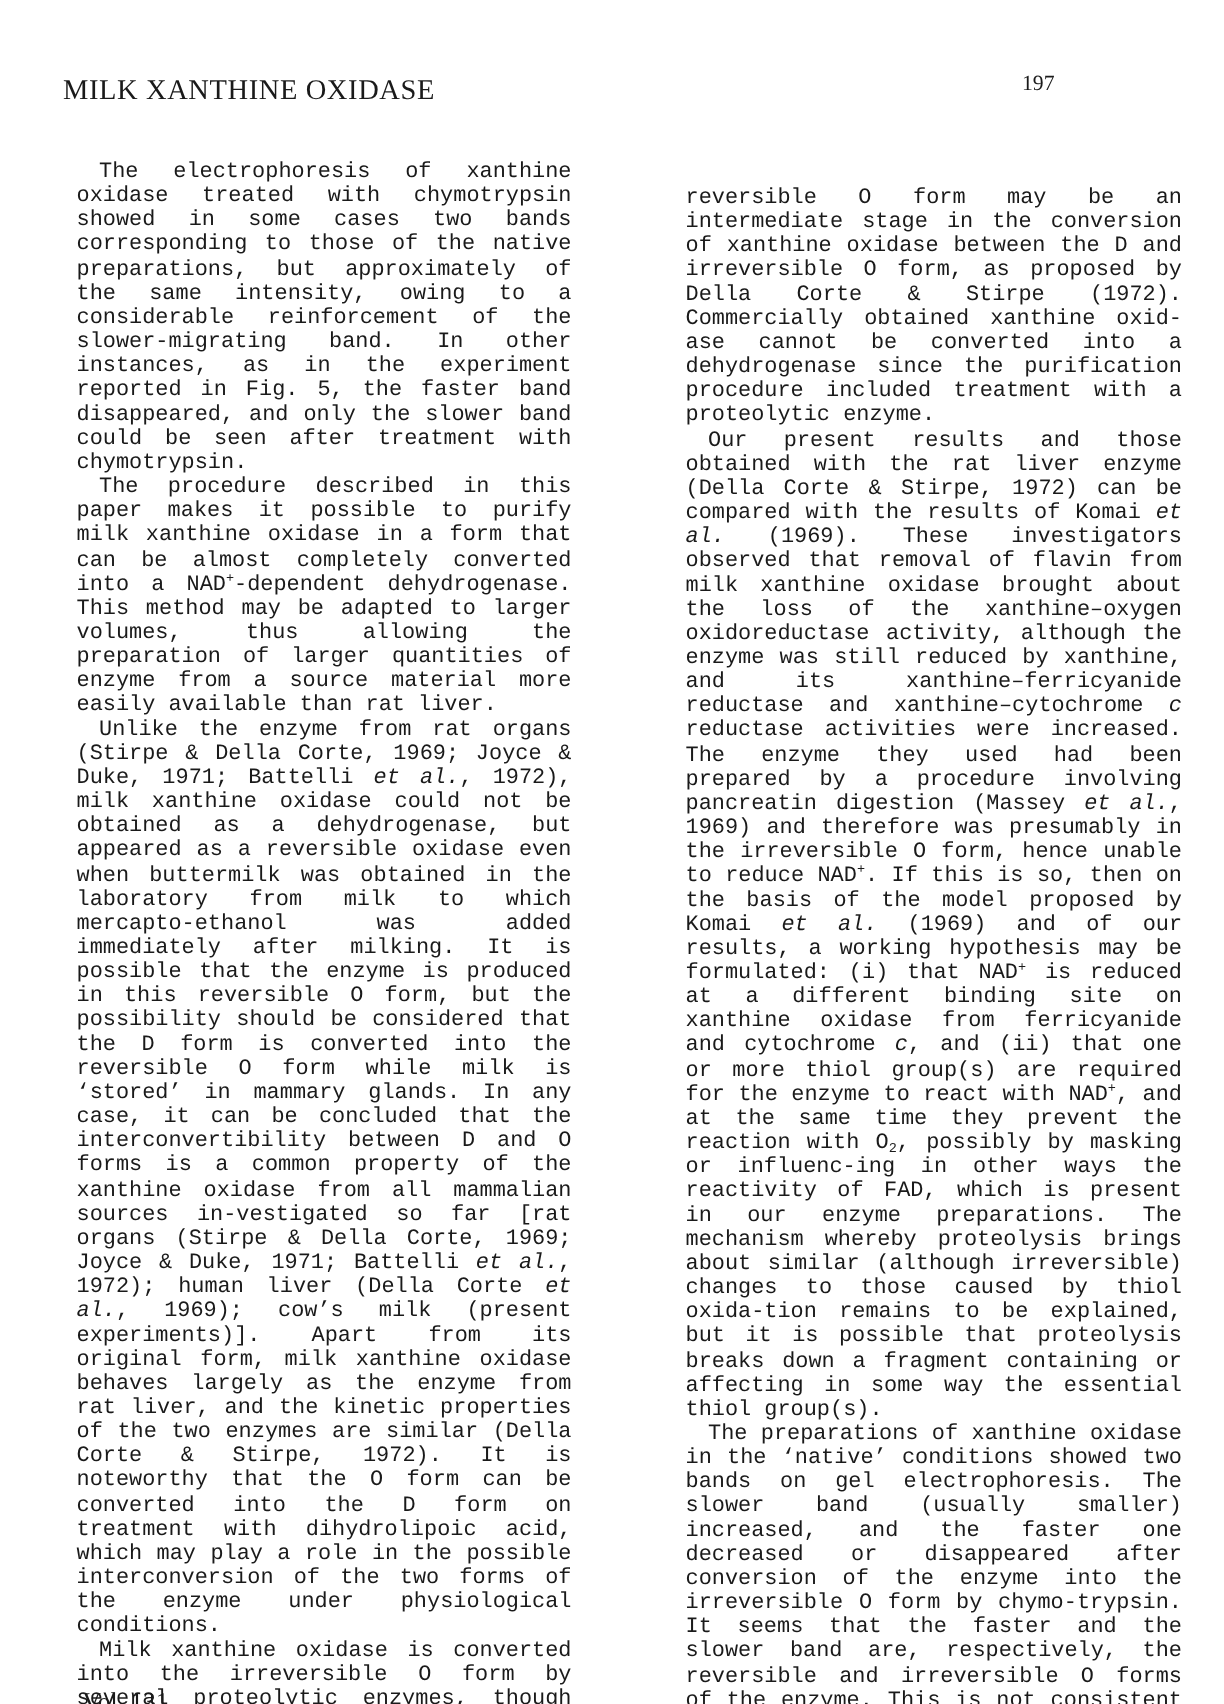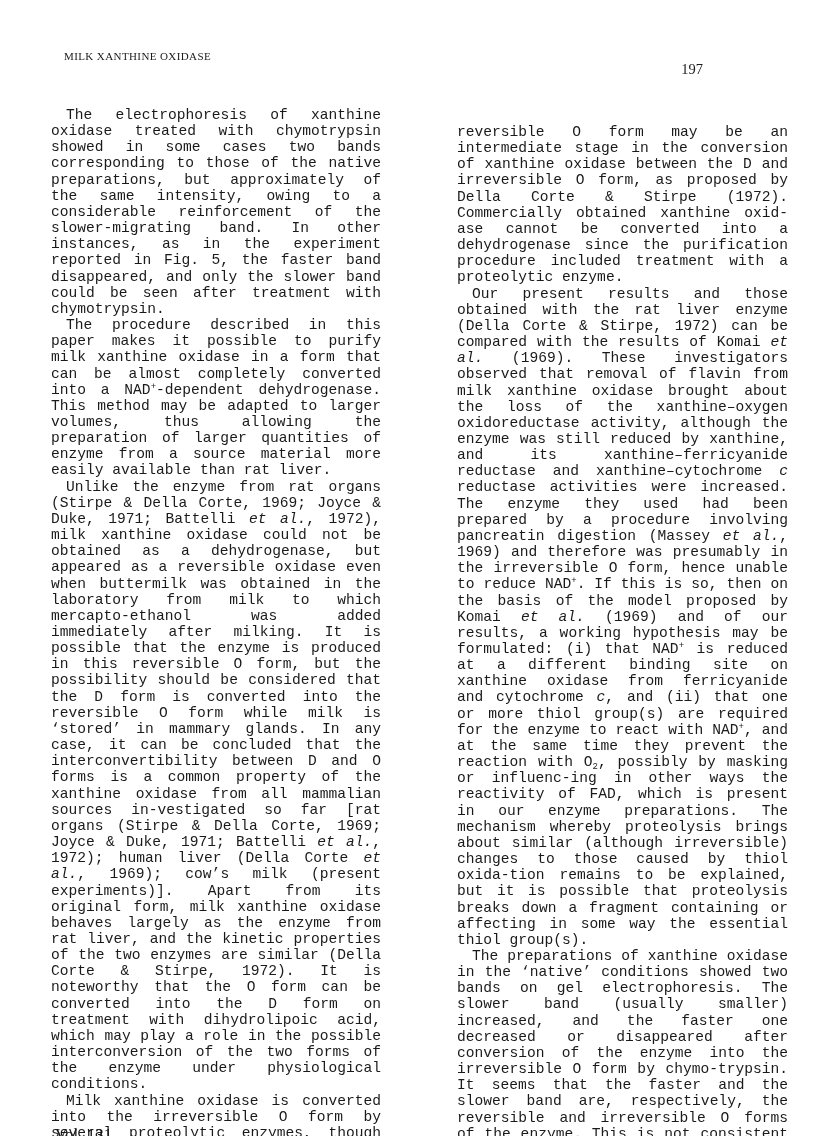--- a/index.html
+++ b/index.html
@@ -1,24 +1,24 @@
 <!DOCTYPE html>
 <html><head>
 <meta charset="utf-8">
 <style>
   html, body { margin: 0; padding: 0; background: #ffffff; }
   body {
     width: 816px; height: 1136px; position: relative; overflow: hidden;
     font-family: "Liberation Serif", "DejaVu Serif", serif; color: #1a1a1a;
   }
   .running-head {
-    position: absolute; top: 50px; left: 64px; font-size: 11px; letter-spacing: 0.4px; text-align: right;
+    position: absolute; top: 50px; left: 42px; font-size: 19px; letter-spacing: 0.4px; text-align: right;
   }
   .page-number {
-    position: absolute; top: 48px; right: 113px; font-size: 14.5px; margin-top: 13px;
+    position: absolute; top: 48px; right: 113px; font-size: 14.5px;
   }
   .column {
     position: absolute; top: 107px; width: 330px;
     font-size: 14.6px; line-height: 16.15px; text-align: justify; hyphens: none; font-family: Liberation Mono, monospace;
   }
   .col-left { left: 51px; }
   .col-right { left: 417px; top: 124px; width: 331px; margin-left: 40px; }
   .para { margin: 0; text-indent: 15px; }
   .para.noindent { text-indent: 0; }
   .section-heading {

